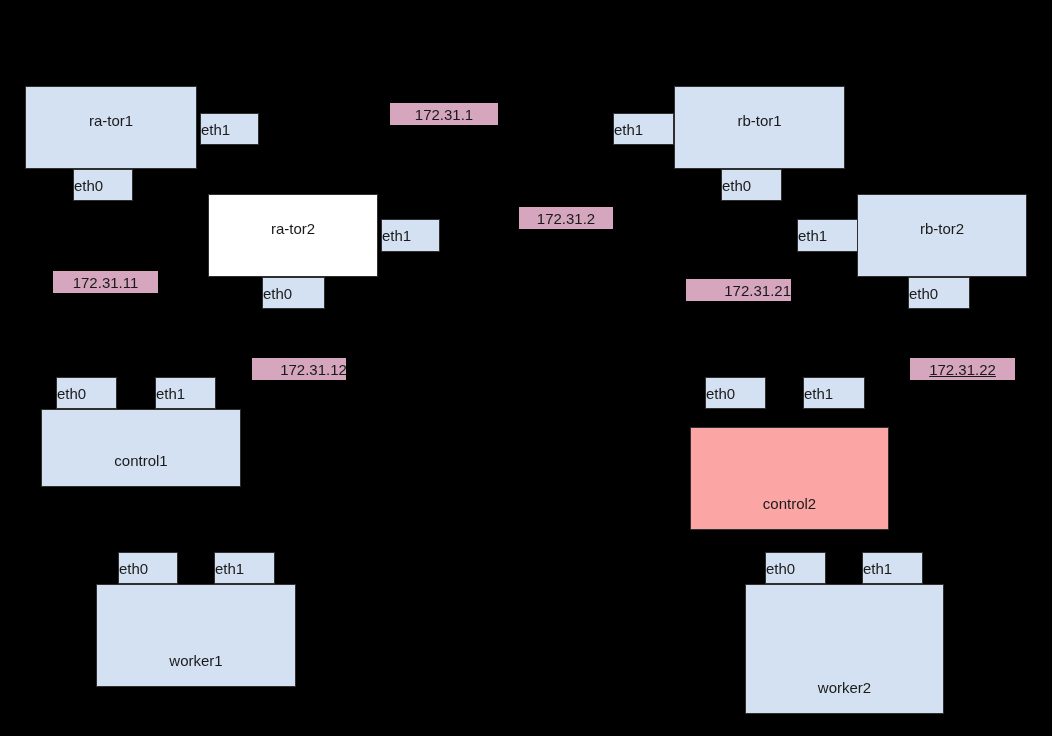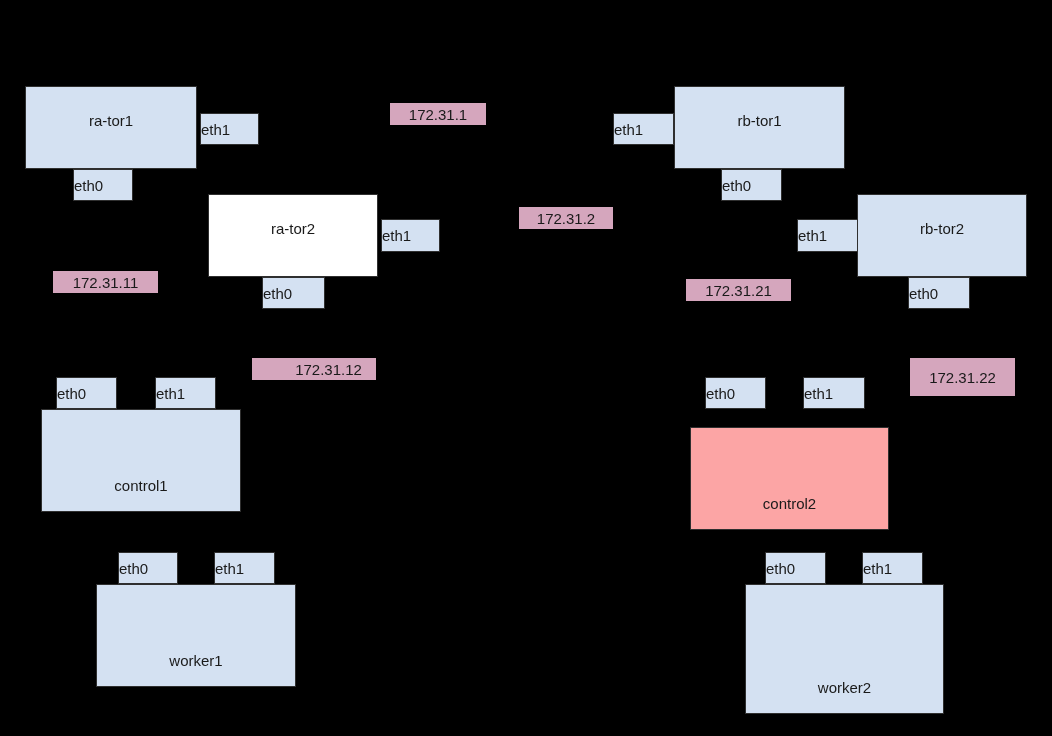--- a/index.html
+++ b/index.html
@@ -86,21 +86,21 @@
       </div>
       <div class="node tor" style="background: #ffffff; border-color: rgb(47, 47, 47); color: rgb(26, 26, 26); left: 208px; top: 194px; width: 170px; height: 83px;">
         <span class="node-label">ra-tor2</span>
       </div>
       <div class="node tor" style="background: rgb(212, 225, 242); border-color: rgb(47, 47, 47); color: rgb(26, 26, 26); left: 674px; top: 86px; width: 171px; height: 83px;">
         <span class="node-label">rb-tor1</span>
       </div>
       <div class="node tor" style="background: rgb(212, 225, 242); border-color: rgb(47, 47, 47); color: rgb(26, 26, 26); left: 857px; top: 194px; width: 170px; height: 83px;">
         <span class="node-label">rb-tor2</span>
       </div>
-      <div class="node host" style="background: rgb(212, 225, 242); border-color: rgb(47, 47, 47); color: rgb(26, 26, 26); left: 41px; top: 409px; width: 200px; height: 103px;">
+      <div class="node host" style="background: rgb(212, 225, 242); border-color: rgb(47, 47, 47); color: rgb(26, 26, 26); left: 41px; top: 409px; width: 200px; height: 78px;">
         <span class="node-label">control1</span>
       </div>
       <div class="node host" style="background: #fca5a5; border-color: rgb(47, 47, 47); color: rgb(26, 26, 26); left: 690px; top: 427px; width: 199px; height: 103px;">
         <span class="node-label">control2</span>
       </div>
       <div class="node host" style="background: rgb(212, 225, 242); border-color: rgb(47, 47, 47); color: rgb(26, 26, 26); left: 96px; top: 584px; width: 200px; height: 103px; align-items: flex-end;">
         <span class="node-label">worker1</span>
       </div>
       <div class="node host" style="background: rgb(212, 225, 242); border-color: rgb(47, 47, 47); color: rgb(26, 26, 26); left: 745px; top: 584px; width: 199px; height: 130px;">
         <span class="node-label">worker2</span>
@@ -150,32 +150,32 @@
         <span>eth1</span>
       </div>
       <div class="iface" style="background: rgb(212, 225, 242); border-color: rgb(47, 47, 47); color: rgb(26, 26, 26); left: 765px; top: 552px; width: 61px; height: 32px;">
         <span>eth0</span>
       </div>
       <div class="iface" style="background: rgb(212, 225, 242); border-color: rgb(47, 47, 47); color: rgb(26, 26, 26); left: 862px; top: 552px; width: 61px; height: 32px;">
         <span>eth1</span>
       </div>
     </div>
   <div id="networks-layer">
-      <div class="netlabel" style="background: rgb(213, 166, 189); color: rgb(26, 26, 26); left: 390px; top: 103px; width: 96px; height: 22px;">
+      <div class="netlabel" style="background: rgb(213, 166, 189); color: rgb(26, 26, 26); left: 390px; top: 103px; width: 108px; height: 22px;">
         <span>172.31.1</span>
       </div>
       <div class="netlabel" style="background: rgb(213, 166, 189); color: rgb(26, 26, 26); left: 519px; top: 207px; width: 94px; height: 22px;">
         <span>172.31.2</span>
       </div>
       <div class="netlabel" style="background: rgb(213, 166, 189); color: rgb(26, 26, 26); left: 53px; top: 271px; width: 105px; height: 22px;">
         <span>172.31.11</span>
       </div>
-      <div class="netlabel" style="background: rgb(213, 166, 189); color: rgb(26, 26, 26); left: 686px; top: 279px; width: 105px; height: 22px;">
+      <div class="netlabel" style="background: rgb(213, 166, 189); color: rgb(26, 26, 26); left: 686px; top: 279px; width: 105px; height: 22px; justify-content: flex-end;">
         <span>172.31.21</span>
       </div>
-      <div class="netlabel" style="background: rgb(213, 166, 189); color: rgb(26, 26, 26); left: 252px; top: 358px; width: 124px; height: 22px; padding-left: 29px;">
+      <div class="netlabel" style="background: rgb(213, 166, 189); color: rgb(26, 26, 26); left: 252px; top: 358px; width: 94px; height: 22px; padding-left: 29px;">
         <span>172.31.12</span>
       </div>
-      <div class="netlabel" style="background: rgb(213, 166, 189); color: rgb(26, 26, 26); left: 910px; top: 358px; width: 105px; height: 38px;">
+      <div class="netlabel" style="background: rgb(213, 166, 189); color: rgb(26, 26, 26); left: 910px; top: 358px; width: 105px; height: 22px; text-decoration: underline;">
         <span>172.31.22</span>
       </div>
     </div>
 </div>
 
 </body></html>

